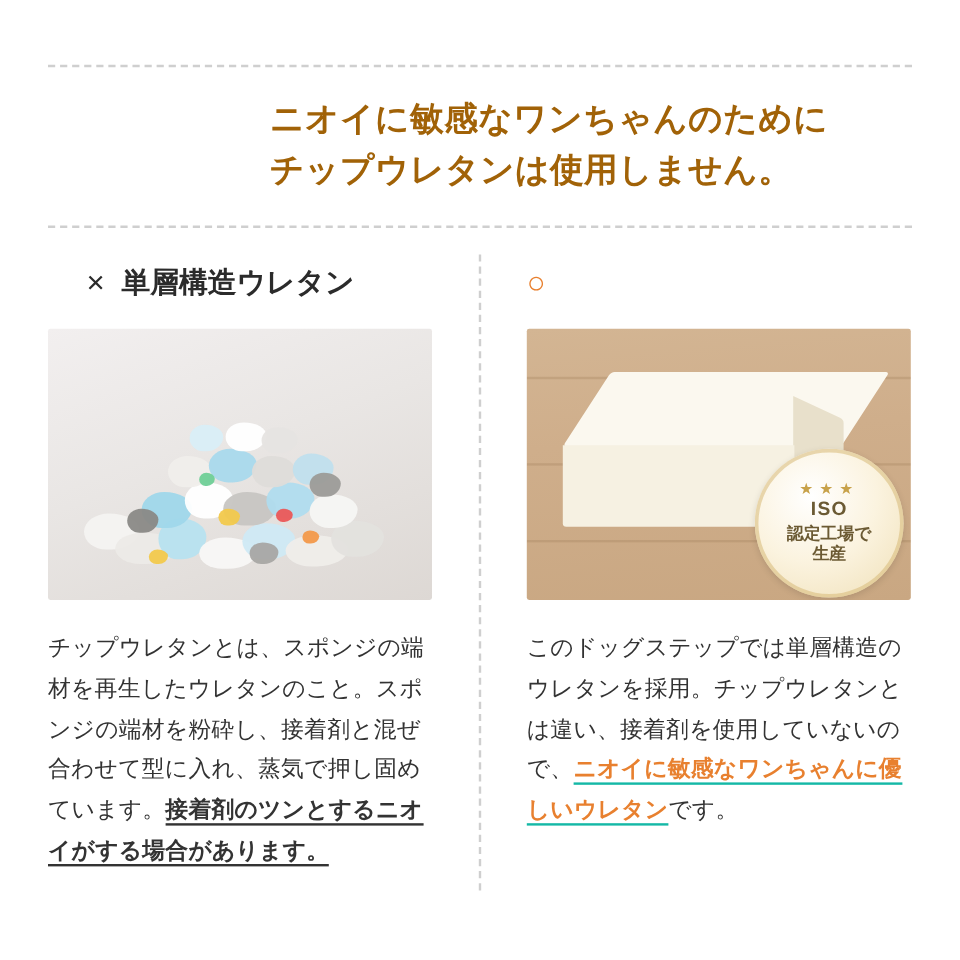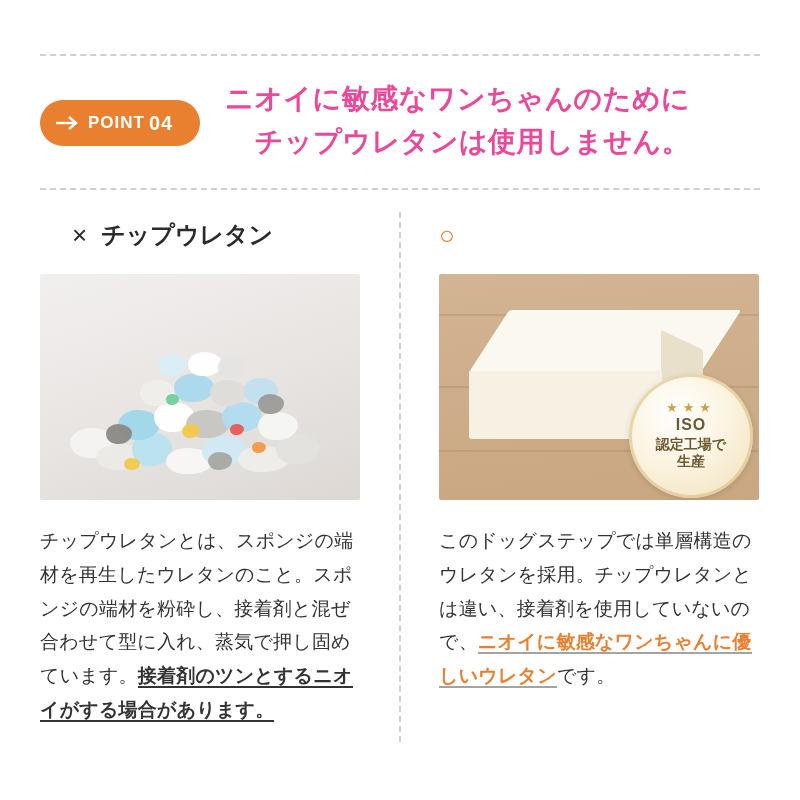--- a/index.html
+++ b/index.html
@@ -67,24 +67,23 @@
     font-weight: bold;
     margin-left: 4px;
   }
   .headline {
     position: absolute;
     left: 185px;
     top: 22px;
     font-size: 28px;
     font-weight: bold;
     line-height: 1.52;
-    color: #ec4899;
+    color: #a16207;
     letter-spacing: 0.5px;
     white-space: pre-line;
-    text-align: right;
   }
 
   
   .columns {
     position: absolute;
     left: 40px;
     top: 212px;
     width: 720px;
     display: flex;
   }
@@ -238,49 +237,39 @@
     width: 322px;
     letter-spacing: 0.2px;
   }
   .u-bold {
     font-weight: bold;
     border-bottom: 2px solid #333333;
   }
   .u-orange {
     color: #e8802f;
     font-weight: bold;
-    border-bottom: 2px solid #a3a3a3;
+    border-bottom: 2px solid #14b8a6;
   }
 </style>
 </head>
 <body>
 
 <div class="page">
 
   <div class="header">
-    <div class="point-badge">
-      <span class="arrow-icon">
-        <svg width="28" height="20" viewBox="0 0 28 20" xmlns="http://www.w3.org/2000/svg">
-          <line x1="2" y1="10" x2="20" y2="10" stroke="#ffffff" stroke-width="2.4"></line>
-          <polyline points="15,4 22,10 15,16" fill="none" stroke="#ffffff" stroke-width="2.4"></polyline>
-        </svg>
-      </span>
-      <span class="point-text">POINT</span>
-      <span class="point-num">04</span>
-    </div>
     <div class="headline">ニオイに敏感なワンちゃんのために
 チップウレタンは使用しません。</div>
   </div>
 
   <div class="columns">
 
     <div class="col col-left">
       <div class="col-title">
         <span class="mark mark-x">×</span>
-        <span>チップウレタン</span>
+        <span>単層構造ウレタン</span>
       </div>
 
       <div class="photo photo-left">
         <div class="chip-pile">
           <div class="chip" style="left:8px;  top:92px;  width:46px; height:30px; background:#f4f3f1;"></div>
           <div class="chip" style="left:34px; top:108px; width:52px; height:26px; background:#eceae7;"></div>
           <div class="chip" style="left:70px; top:96px;  width:40px; height:34px; background:#b7e1ef;"></div>
           <div class="chip" style="left:104px;top:112px; width:48px; height:26px; background:#f8f7f5;"></div>
           <div class="chip" style="left:140px;top:100px; width:44px; height:30px; background:#cfe9f4;"></div>
           <div class="chip" style="left:176px;top:110px; width:52px; height:26px; background:#efedea;"></div>

